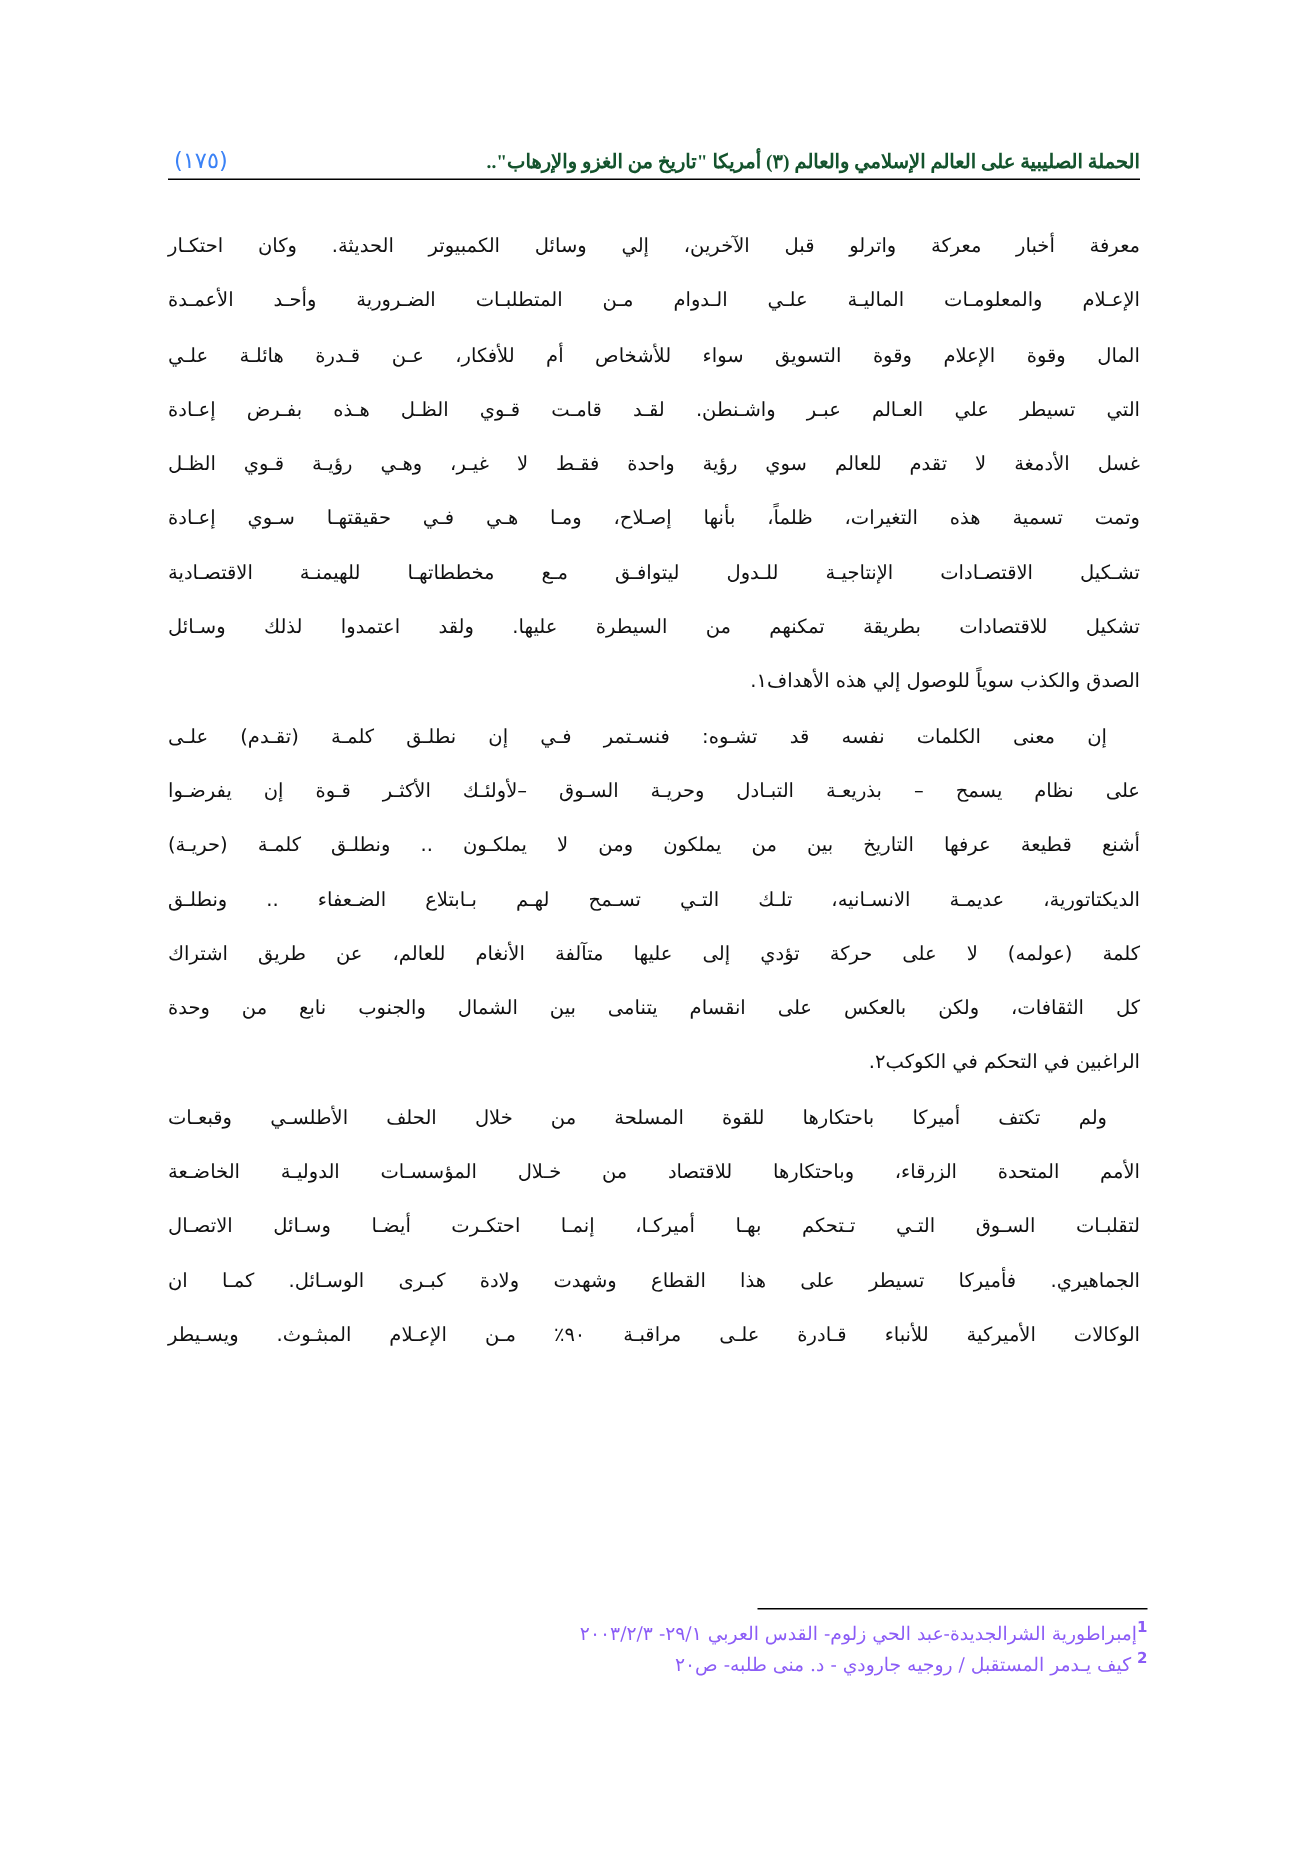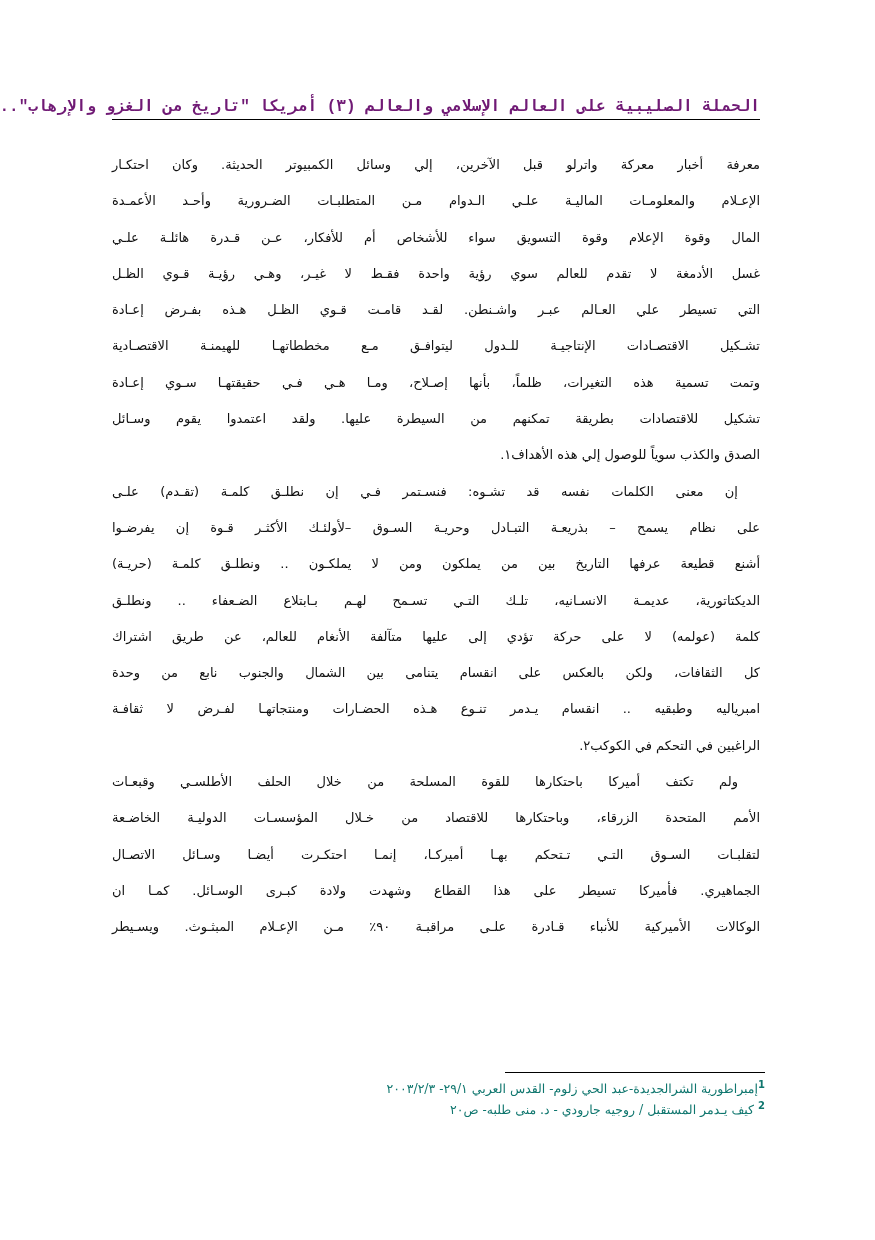--- a/index.html
+++ b/index.html
@@ -22,25 +22,25 @@
     top: 88px;
     height: 28px;
     direction: rtl;
     display: flex;
     justify-content: space-between;
     align-items: flex-end;
     border-bottom: 1.5px solid #000;
     padding-bottom: 3px;
   }
   .header-title {
-    font-family: Liberation Mono, monospace;
+    font-family: Liberation Serif, serif;
     font-weight: bold;
-    font-size: 16px;
+    font-size: 13px;
     white-space: nowrap;
-    color: #701a75;
+    color: #14532d;
   }
   .page-number {
     font-family: "DejaVu Sans", sans-serif;
     font-size: 15px;
     white-space: nowrap;
     color: #3b82f6;
     padding-left: 4px;
   }
   .body-text {
     position: absolute;
@@ -72,21 +72,21 @@
     border-top: 1px solid #000;
   }
   .footnotes {
     position: absolute;
     left: 300px;
     width: 465px;
     top: 1078px;
     direction: rtl;
     font-family: "DejaVu Serif", serif;
     font-size: 12.5px;
-    color: #0f766e;
+    color: #8b5cf6;
   }
   .footnote {
     height: 21px;
     line-height: 21px;
     white-space: nowrap;
     text-align: right;
   }
   .fn-mark {
     font-size: 10px;
     vertical-align: super;
@@ -100,33 +100,32 @@
 
 <div class="page-header">
   <span class="header-title">الحملة الصليبية على العالم الإسلامي والعالم (٣) أمريكا "تاريخ من الغزو والإرهاب"..</span>
   <span class="page-number">(١٧٥)</span>
 </div>
 
 <div class="body-text" id="body-lines">
     <div class="line">معرفة أخبار معركة واترلو قبل الآخرين، إلي وسائل الكمبيوتر الحديثة. وكان احتكـار</div>
     <div class="line">الإعـلام والمعلومـات الماليـة علـي الـدوام مـن المتطلبـات الضـرورية وأحـد الأعمـدة</div>
     <div class="line">المال وقوة الإعلام وقوة التسويق سواء للأشخاص أم للأفكار، عـن قـدرة هائلـة علـي</div>
+    <div class="line">التي تسيطر علي العـالم عبـر واشـنطن. لقـد قامـت قـوي الظـل هـذه بفـرض إعـادة</div>
     <div class="line">غسل الأدمغة لا تقدم للعالم سوي رؤية واحدة فقـط لا غيـر، وهـي رؤيـة قـوي الظـل</div>
-    <div class="line">التي تسيطر علي العـالم عبـر واشـنطن. لقـد قامـت قـوي الظـل هـذه بفـرض إعـادة</div>
+    <div class="line">وتمت تسمية هذه التغيرات، ظلماً، بأنها إصـلاح، ومـا هـي فـي حقيقتهـا سـوي إعـادة</div>
     <div class="line">تشـكيل الاقتصـادات الإنتاجيـة للـدول ليتوافـق مـع مخططاتهـا للهيمنـة الاقتصـادية</div>
-    <div class="line">وتمت تسمية هذه التغيرات، ظلماً، بأنها إصـلاح، ومـا هـي فـي حقيقتهـا سـوي إعـادة</div>
-    <div class="line">تشكيل للاقتصادات بطريقة تمكنهم من السيطرة عليها. ولقد اعتمدوا يقوم وسـائل</div>
+    <div class="line">تشكيل للاقتصادات بطريقة تمكنهم من السيطرة عليها. ولقد اعتمدوا لذلك وسـائل</div>
     <div class="line last">الصدق والكذب سوياً للوصول إلي هذه الأهداف١.</div>
     <div class="line indent">إن معنى الكلمات نفسه قد تشـوه: فنسـتمر فـي إن نطلـق كلمـة (تقـدم) علـى</div>
     <div class="line">على نظام يسمح – بذريعـة التبـادل وحريـة السـوق –لأولئـك الأكثـر قـوة إن يفرضـوا</div>
     <div class="line">أشنع قطيعة عرفها التاريخ بين من يملكون ومن لا يملكـون .. ونطلـق كلمـة (حريـة)</div>
     <div class="line">الديكتاتورية، عديمـة الانسـانيه، تلـك التـي تسـمح لهـم بـابتلاع الضـعفاء .. ونطلـق</div>
     <div class="line">كلمة (عولمه) لا على حركة تؤدي إلى عليها متآلفة الأنغام للعالم، عن طريق اشتراك</div>
     <div class="line">كل الثقافات، ولكن بالعكس على انقسام يتنامى بين الشمال والجنوب نابع من وحدة</div>
-    <div class="line">امبرياليه وطبقيه .. انقسام يـدمر تنـوع هـذه الحضـارات ومنتجاتهـا لفـرض لا ثقافـة</div>
     <div class="line last">الراغبين في التحكم في الكوكب٢.</div>
     <div class="line indent">ولم تكتف أميركا باحتكارها للقوة المسلحة من خلال الحلف الأطلسـي وقبعـات</div>
     <div class="line">الأمم المتحدة الزرقاء، وباحتكارها للاقتصاد من خـلال المؤسسـات الدوليـة الخاضـعة</div>
     <div class="line">لتقلبـات السـوق التـي تـتحكم بهـا أميركـا، إنمـا احتكـرت أيضـا وسـائل الاتصـال</div>
     <div class="line">الجماهيري. فأميركا تسيطر على هذا القطاع وشهدت ولادة كبـرى الوسـائل. كمـا ان</div>
     <div class="line">الوكالات الأميركية للأنباء قـادرة علـى مراقبـة ٩٠٪ مـن الإعـلام المبثـوث. ويسـيطر</div>
   </div>
 
 <div class="footnote-rule"></div>
 

